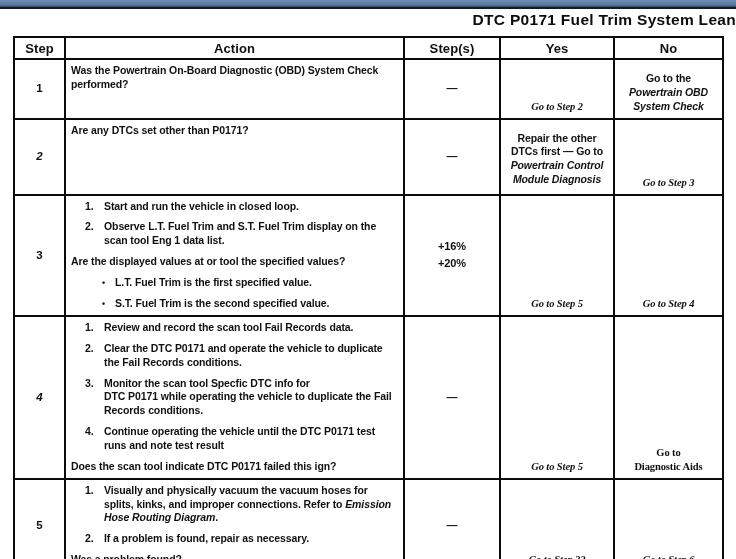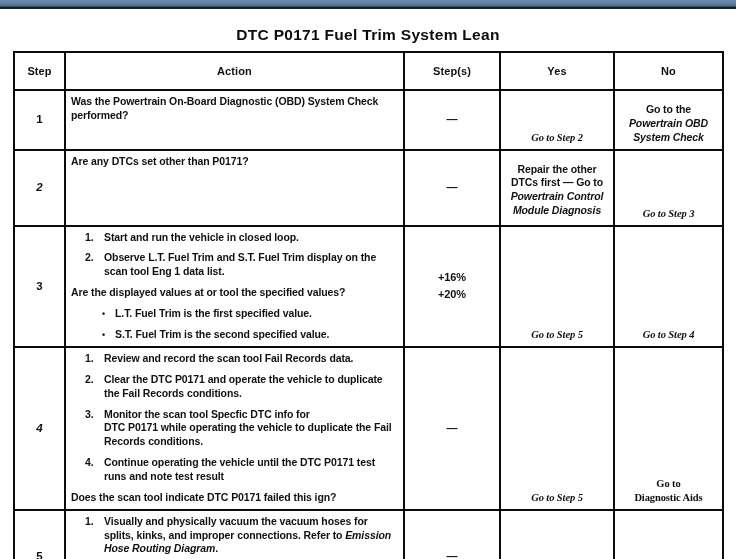--- a/index.html
+++ b/index.html
@@ -9,40 +9,40 @@
     font-family:"Liberation Sans", sans-serif;
     color:#101010;
     overflow:hidden;
   }
   .top-bar {
     height:9px;
     background:linear-gradient(#6e8cb1 0%, #57799f 70%, #33465c 100%);
     border-bottom:2px solid #121c28;
   }
   .doc-title {
-    margin-top:17px;
-    text-align:center;
+    margin-top:2px;
+    text-align:right;
     font-size:15.5px;
     font-weight:bold;
     letter-spacing:0.3px;
     color:#0c0c0c;
   }
   table.dtc {
     border-collapse:collapse;
     table-layout:fixed;
     margin:7px 0 0 13px;
     width:709px;
   }
   .dtc th, .dtc td {
     border:2px solid #0b0b0b;
     font-weight:bold;
   }
   .dtc th {
-    font-size:11px;
-    height:38px;
+    font-size:13px;
+    height:22px;
     text-align:center;
     vertical-align:middle;
     letter-spacing:0.1px;
   }
   .dtc td {
     font-size:10.5px;
     line-height:1.32;
     letter-spacing:-0.1px;
   }
   tr.r1 td { height:40px; }

